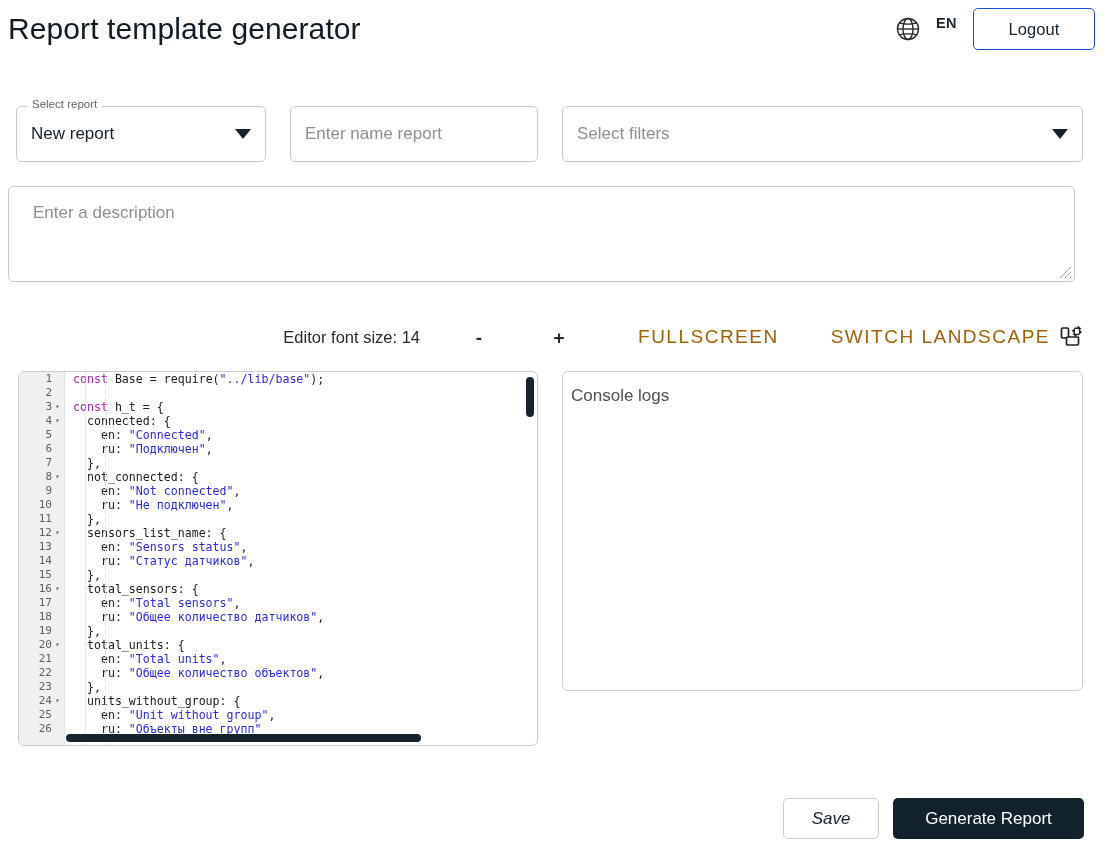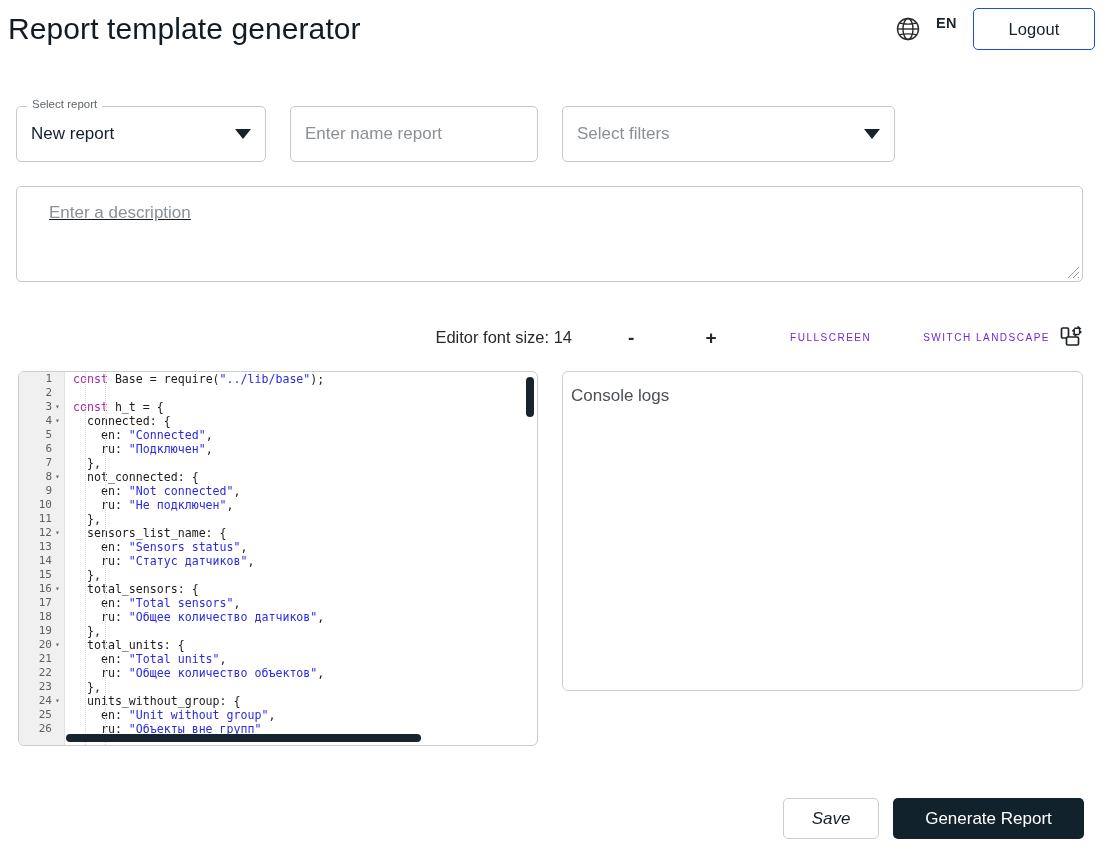--- a/index.html
+++ b/index.html
@@ -35,21 +35,21 @@
   }
   .logout-btn {
     min-width: 122px; height: 42px; padding: 0 18px;
     background: #ffffff; border: 1px solid #1d4ed8; border-radius: 5px;
     font-family: "Liberation Sans", sans-serif;
     font-size: 16.5px; color: #16212b; cursor: pointer; letter-spacing: .1px;
   }
 
   
   .form-row {
-    position: absolute; left: 16px; top: 106px; width: 879px; height: 56px;
+    position: absolute; left: 16px; top: 106px; width: 1067px; height: 56px;
     display: flex; gap: 24px;
   }
   .field {
     position: relative; height: 56px; background: #fff;
     border: 1px solid #c5c9cd; border-radius: 5px;
     display: flex; align-items: center; padding: 0 14px; cursor: text;
   }
   .field.select { cursor: pointer; }
   .f-select-report { width: 250px; flex: 0 0 250px; }
   .f-name-report  { width: 248px; flex: 0 0 248px; }
@@ -61,23 +61,23 @@
   .field-value { font-size: 17px; color: #15202a; }
   .field-placeholder { font-size: 17px; color: #8a9096; }
   .caret {
     position: absolute; right: 14px; top: 50%; transform: translateY(-50%);
     width: 0; height: 0; border-left: 8px solid transparent;
     border-right: 8px solid transparent; border-top: 10px solid #17212a;
   }
 
   
   .description-box {
-    position: absolute; left: 16px; top: 186px; width: 1067px; height: 96px;
+    position: absolute; left: 8px; top: 186px; width: 1067px; height: 96px;
     border: 1px solid #c5c9cd; border-radius: 5px; background: #fff;
-    padding: 16px 16px 0 32px; cursor: text; text-decoration: underline;
+    padding: 16px 16px 0 24px; cursor: text;
   }
   .description-placeholder { font-size: 17px; color: #8a9096; }
   .resize-grip {
     position: absolute; right: 2px; bottom: 2px; width: 16px; height: 16px;
     cursor: nwse-resize;
   }
 
   
   .editor-toolbar {
     position: absolute; left: 16px; top: 322px; width: 1067px; height: 30px;
@@ -90,21 +90,21 @@
     background: none; border: none; cursor: pointer;
     font-family: "Liberation Sans", sans-serif;
     font-size: 19px; font-weight: 700; color: #2a2a2a;
     width: 42px; height: 28px; padding: 0; line-height: 1;
   }
   .step-btn.minus { margin-right: 38px; }
   .step-btn.plus  { margin-right: 58px; }
   .toolbar-text-btn {
     background: none; border: none; cursor: pointer; padding: 0;
     font-family: "Liberation Sans", sans-serif;
-    font-size: 10px; letter-spacing: 1.5px; color: #6d28d9;
+    font-size: 19px; letter-spacing: 1.5px; color: #a16207;
     white-space: nowrap;
   }
   .toolbar-text-btn.fullscreen { margin-right: 52px; }
   .rotate-wrap { display: flex; align-items: center; gap: 9px; cursor: pointer; }
   .rotate-icon { width: 24px; height: 24px; display: block; color: #1d2329; }
 
   
   .editor-panel {
     position: absolute; left: 18px; top: 371px; width: 520px; height: 375px;
     border: 1px solid #c9cdd1; border-radius: 6px;

